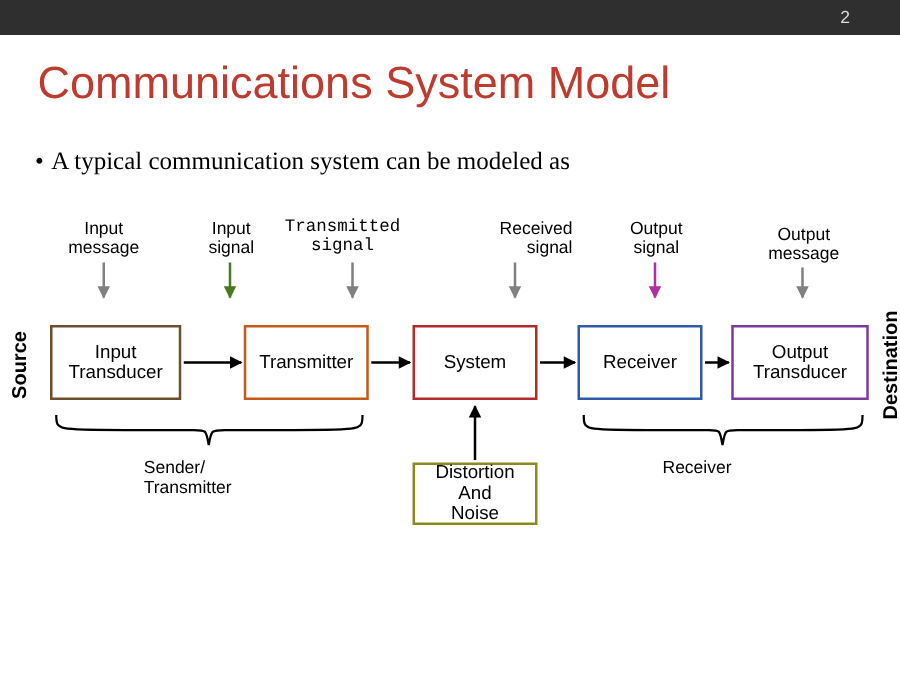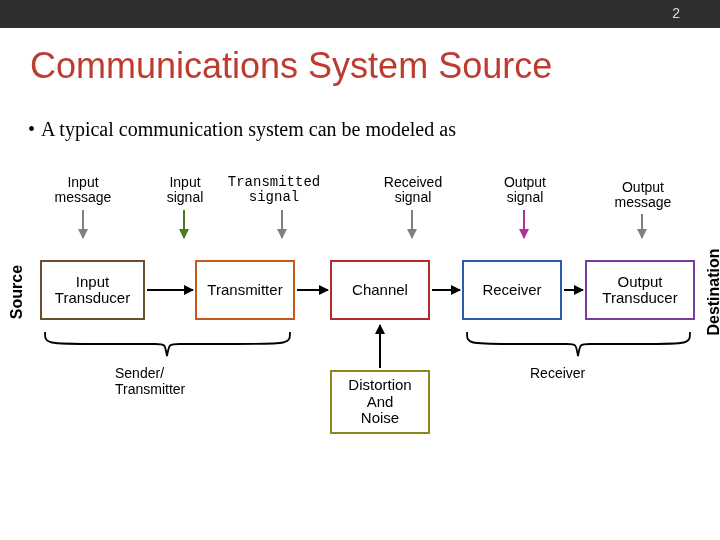--- a/index.html
+++ b/index.html
@@ -127,52 +127,52 @@
     pointer-events: none;
   }
 </style>
 </head>
 <body>
 
 <div class="topbar">
   <span class="pageno">2</span>
 </div>
 
-<div class="title">Communications System Source</div>
+<div class="title">Communications System Model</div>
 
 <div class="bullet-row">
   <span class="bullet-dot">•</span><span>A typical communication system can be modeled as</span>
 </div>
 
 <div class="sig-label" style="left:38px; top:175px;">Input<br>message</div>
 <div class="sig-label" style="left:140px; top:175px;">Input<br>signal</div>
 <div class="sig-label" style="left:224px; top:175px; width:100px;font-family:Liberation Mono, monospace;">Transmitted<br>signal</div>
-<div class="sig-label" style="left:368px; top:175px;">Received<br>signal</div>
+<div class="sig-label" style="left:368px; top:175px;text-align:right;">Received<br>signal</div>
 <div class="sig-label" style="left:480px; top:175px;">Output<br>signal</div>
 <div class="sig-label" style="left:598px; top:180px;">Output<br>message</div>
 
 <div class="varrow down" style="left:82px;  top:210px; height:28px; border-left-color:#808080; color:#808080;"></div>
 <div class="varrow down" style="left:183px; top:210px; height:28px; border-left-color:#4a7a1f; color:#4a7a1f;"></div>
 <div class="varrow down" style="left:281px; top:210px; height:28px; border-left-color:#808080; color:#808080;"></div>
 <div class="varrow down" style="left:411px; top:210px; height:28px; border-left-color:#808080; color:#808080;"></div>
 <div class="varrow down" style="left:523px; top:210px; height:28px; border-left-color:#b030a0; color:#b030a0;"></div>
 <div class="varrow down" style="left:641px; top:214px; height:24px; border-left-color:#808080; color:#808080;"></div>
 
 <div class="box" style="left:40px;  top:260px; width:105px; height:60px; border-color:#6b4e2e;">Input<br>Transducer</div>
 <div class="box" style="left:195px; top:260px; width:100px; height:60px; border-color:#c55a1a;">Transmitter</div>
-<div class="box" style="left:330px; top:260px; width:100px; height:60px; border-color:#b22a2a;">Channel</div>
+<div class="box" style="left:330px; top:260px; width:100px; height:60px; border-color:#b22a2a;">System</div>
 <div class="box" style="left:462px; top:260px; width:100px; height:60px; border-color:#2e5aa8;">Receiver</div>
 <div class="box" style="left:585px; top:260px; width:110px; height:60px; border-color:#7a3a9e;">Output<br>Transducer</div>
 
 <div class="harrow" style="left:147px; top:289px; width:46px;"></div>
 <div class="harrow" style="left:297px; top:289px; width:31px;"></div>
 <div class="harrow" style="left:432px; top:289px; width:28px;"></div>
 <div class="harrow" style="left:564px; top:289px; width:19px;"></div>
 
-<div class="box" style="left:330px; top:370px; width:100px; height:64px; border-color:#8a8a1f;">Distortion<br>And<br>Noise</div>
+<div class="box" style="left:330px; top:370px; width:100px; height:50px; border-color:#8a8a1f;">Distortion<br>And<br>Noise</div>
 <div class="varrow up" style="left:379px; top:325px; height:43px; border-left-color:#000; color:#000;"></div>
 
 <div class="vtext" style="left:-10px; top:283px; transform: rotate(-90deg);">Source</div>
 <div class="vtext" style="left:670px; top:283px; transform: rotate(-90deg);">Destination</div>
 
 <svg class="bracket" style="left:40px; top:330px; width:255px; height:30px;" viewBox="0 0 255 30" preserveAspectRatio="none">
   <path d="M5 2 C5 14, 5 14, 60 14 L115 14 C125 14, 125 14, 127 26 C129 14, 129 14, 140 14 L195 14 C250 14, 250 14, 250 2" fill="none" stroke="#000" stroke-width="1.8"></path>
 </svg>
 <div class="brace" style="left:115px; top:365px; width:110px;">Sender/<br>Transmitter</div>
 

